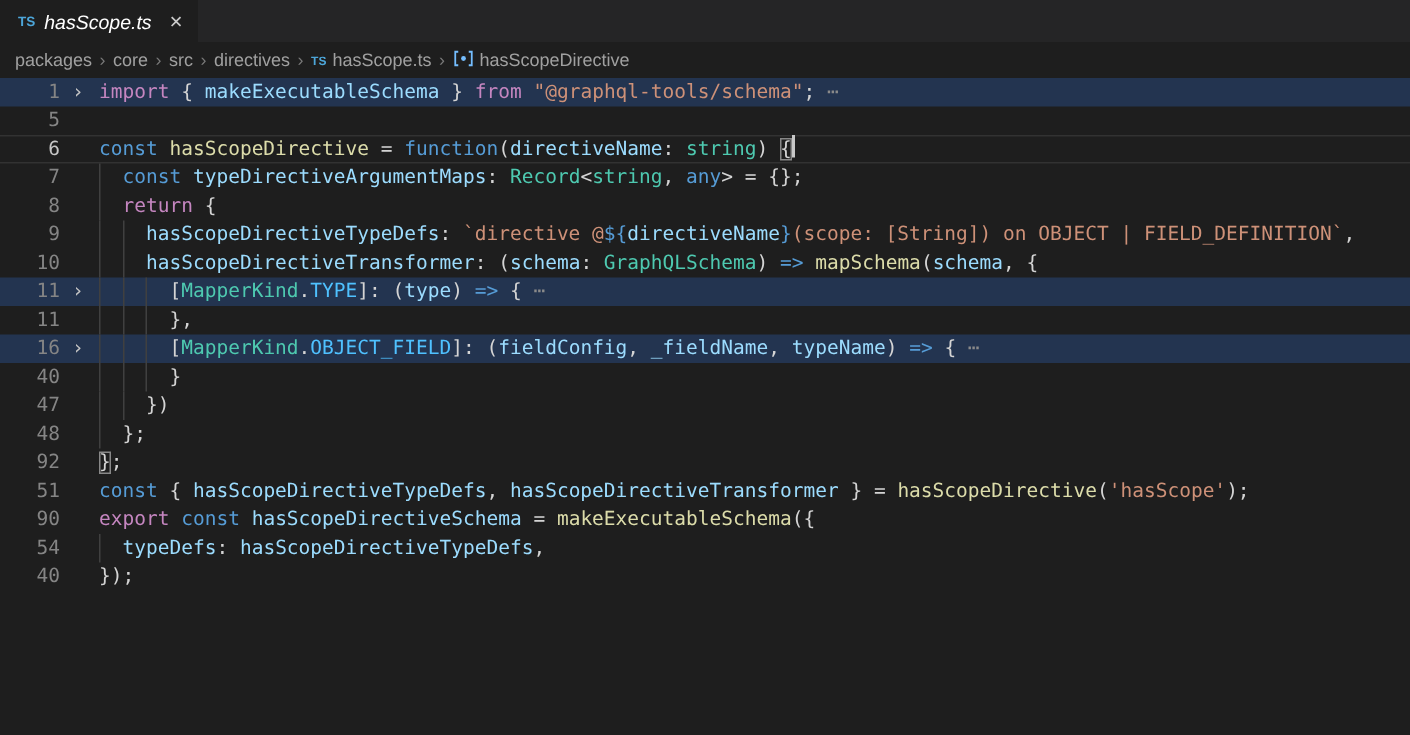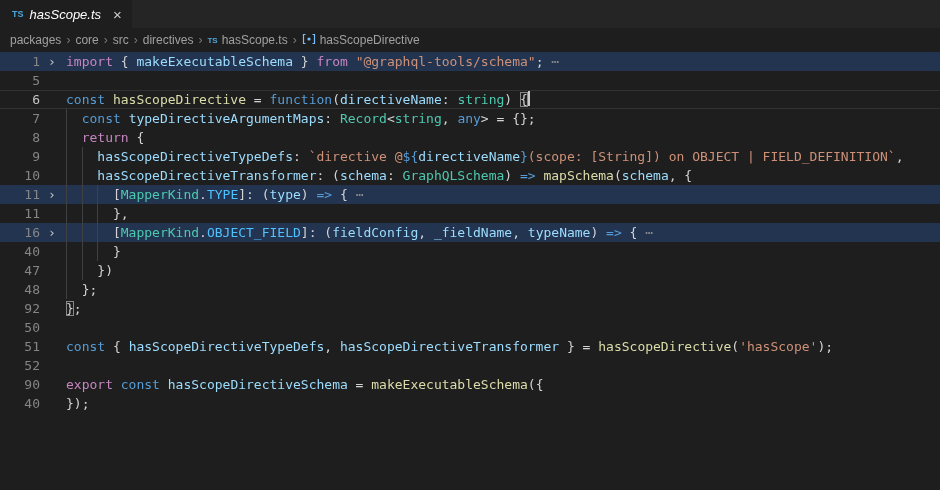--- a/index.html
+++ b/index.html
@@ -104,20 +104,19 @@
       <div class="line"><div class="gutter">8</div><div class="chevcol"></div><div class="code"><div class="g" style="left: calc(0ch + 2px);"></div><span class="s-pun">  </span><span class="s-ctrl">return</span><span class="s-pun"> {</span></div></div>
       <div class="line"><div class="gutter">9</div><div class="chevcol"></div><div class="code"><div class="g" style="left: calc(0ch + 2px);"></div><div class="g" style="left: calc(2ch + 2px);"></div><span class="s-pun">    </span><span class="s-var">hasScopeDirectiveTypeDefs</span><span class="s-pun">: </span><span class="s-str">`directive @</span><span class="s-kw">${</span><span class="s-var">directiveName</span><span class="s-kw">}</span><span class="s-str">(scope: [String]) on OBJECT | FIELD_DEFINITION`</span><span class="s-pun">,</span></div></div>
       <div class="line"><div class="gutter">10</div><div class="chevcol"></div><div class="code"><div class="g" style="left: calc(0ch + 2px);"></div><div class="g" style="left: calc(2ch + 2px);"></div><span class="s-pun">    </span><span class="s-var">hasScopeDirectiveTransformer</span><span class="s-pun">: (</span><span class="s-var">schema</span><span class="s-pun">: </span><span class="s-type">GraphQLSchema</span><span class="s-pun">) </span><span class="s-kw">=&gt;</span><span class="s-pun"> </span><span class="s-fn">mapSchema</span><span class="s-pun">(</span><span class="s-var">schema</span><span class="s-pun">, {</span></div></div>
       <div class="line hl"><div class="gutter">11</div><div class="chevcol">›</div><div class="code"><div class="g" style="left: calc(0ch + 2px);"></div><div class="g" style="left: calc(2ch + 2px);"></div><div class="g" style="left: calc(4ch + 2px);"></div><span class="s-pun">      [</span><span class="s-type">MapperKind</span><span class="s-pun">.</span><span class="s-const">TYPE</span><span class="s-pun">]: (</span><span class="s-var">type</span><span class="s-pun">) </span><span class="s-kw">=&gt;</span><span class="s-pun"> {</span><span class="s-fold"> ⋯</span></div></div>
       <div class="line"><div class="gutter">11</div><div class="chevcol"></div><div class="code"><div class="g" style="left: calc(0ch + 2px);"></div><div class="g" style="left: calc(2ch + 2px);"></div><div class="g" style="left: calc(4ch + 2px);"></div><span class="s-pun">      },</span></div></div>
       <div class="line hl"><div class="gutter">16</div><div class="chevcol">›</div><div class="code"><div class="g" style="left: calc(0ch + 2px);"></div><div class="g" style="left: calc(2ch + 2px);"></div><div class="g" style="left: calc(4ch + 2px);"></div><span class="s-pun">      [</span><span class="s-type">MapperKind</span><span class="s-pun">.</span><span class="s-const">OBJECT_FIELD</span><span class="s-pun">]: (</span><span class="s-var">fieldConfig</span><span class="s-pun">, </span><span class="s-var">_fieldName</span><span class="s-pun">, </span><span class="s-var">typeName</span><span class="s-pun">) </span><span class="s-kw">=&gt;</span><span class="s-pun"> {</span><span class="s-fold"> ⋯</span></div></div>
       <div class="line"><div class="gutter">40</div><div class="chevcol"></div><div class="code"><div class="g" style="left: calc(0ch + 2px);"></div><div class="g" style="left: calc(2ch + 2px);"></div><div class="g" style="left: calc(4ch + 2px);"></div><span class="s-pun">      }</span></div></div>
       <div class="line"><div class="gutter">47</div><div class="chevcol"></div><div class="code"><div class="g" style="left: calc(0ch + 2px);"></div><div class="g" style="left: calc(2ch + 2px);"></div><span class="s-pun">    })</span></div></div>
       <div class="line"><div class="gutter">48</div><div class="chevcol"></div><div class="code"><div class="g" style="left: calc(0ch + 2px);"></div><span class="s-pun">  };</span></div></div>
       <div class="line"><div class="gutter">92</div><div class="chevcol"></div><div class="code"><span class="s-match">}</span><span class="s-pun">;</span></div></div>
-      <div class="line"><div class="gutter">50</div><div class="chevcol"></div><div class="code"></div></div>
       <div class="line"><div class="gutter">51</div><div class="chevcol"></div><div class="code"><span class="s-kw">const</span><span class="s-pun"> { </span><span class="s-var">hasScopeDirectiveTypeDefs</span><span class="s-pun">, </span><span class="s-var">hasScopeDirectiveTransformer</span><span class="s-pun"> } = </span><span class="s-fn">hasScopeDirective</span><span class="s-pun">(</span><span class="s-str">'hasScope'</span><span class="s-pun">);</span></div></div>
-      <div class="line"><div class="gutter">52</div><div class="chevcol"></div><div class="code"></div></div>
       <div class="line"><div class="gutter">90</div><div class="chevcol"></div><div class="code"><span class="s-ctrl">export</span><span class="s-pun"> </span><span class="s-kw">const</span><span class="s-pun"> </span><span class="s-var">hasScopeDirectiveSchema</span><span class="s-pun"> = </span><span class="s-fn">makeExecutableSchema</span><span class="s-pun">({</span></div></div>
+      <div class="line"><div class="gutter">54</div><div class="chevcol"></div><div class="code"><div class="g" style="left: calc(0ch + 2px);"></div><span class="s-pun">  </span><span class="s-var">typeDefs</span><span class="s-pun">: </span><span class="s-var">hasScopeDirectiveTypeDefs</span><span class="s-pun">,</span></div></div>
       <div class="line"><div class="gutter">40</div><div class="chevcol"></div><div class="code"><span class="s-pun">});</span></div></div>
     </div>
 
 </div>
 
 </body></html>

